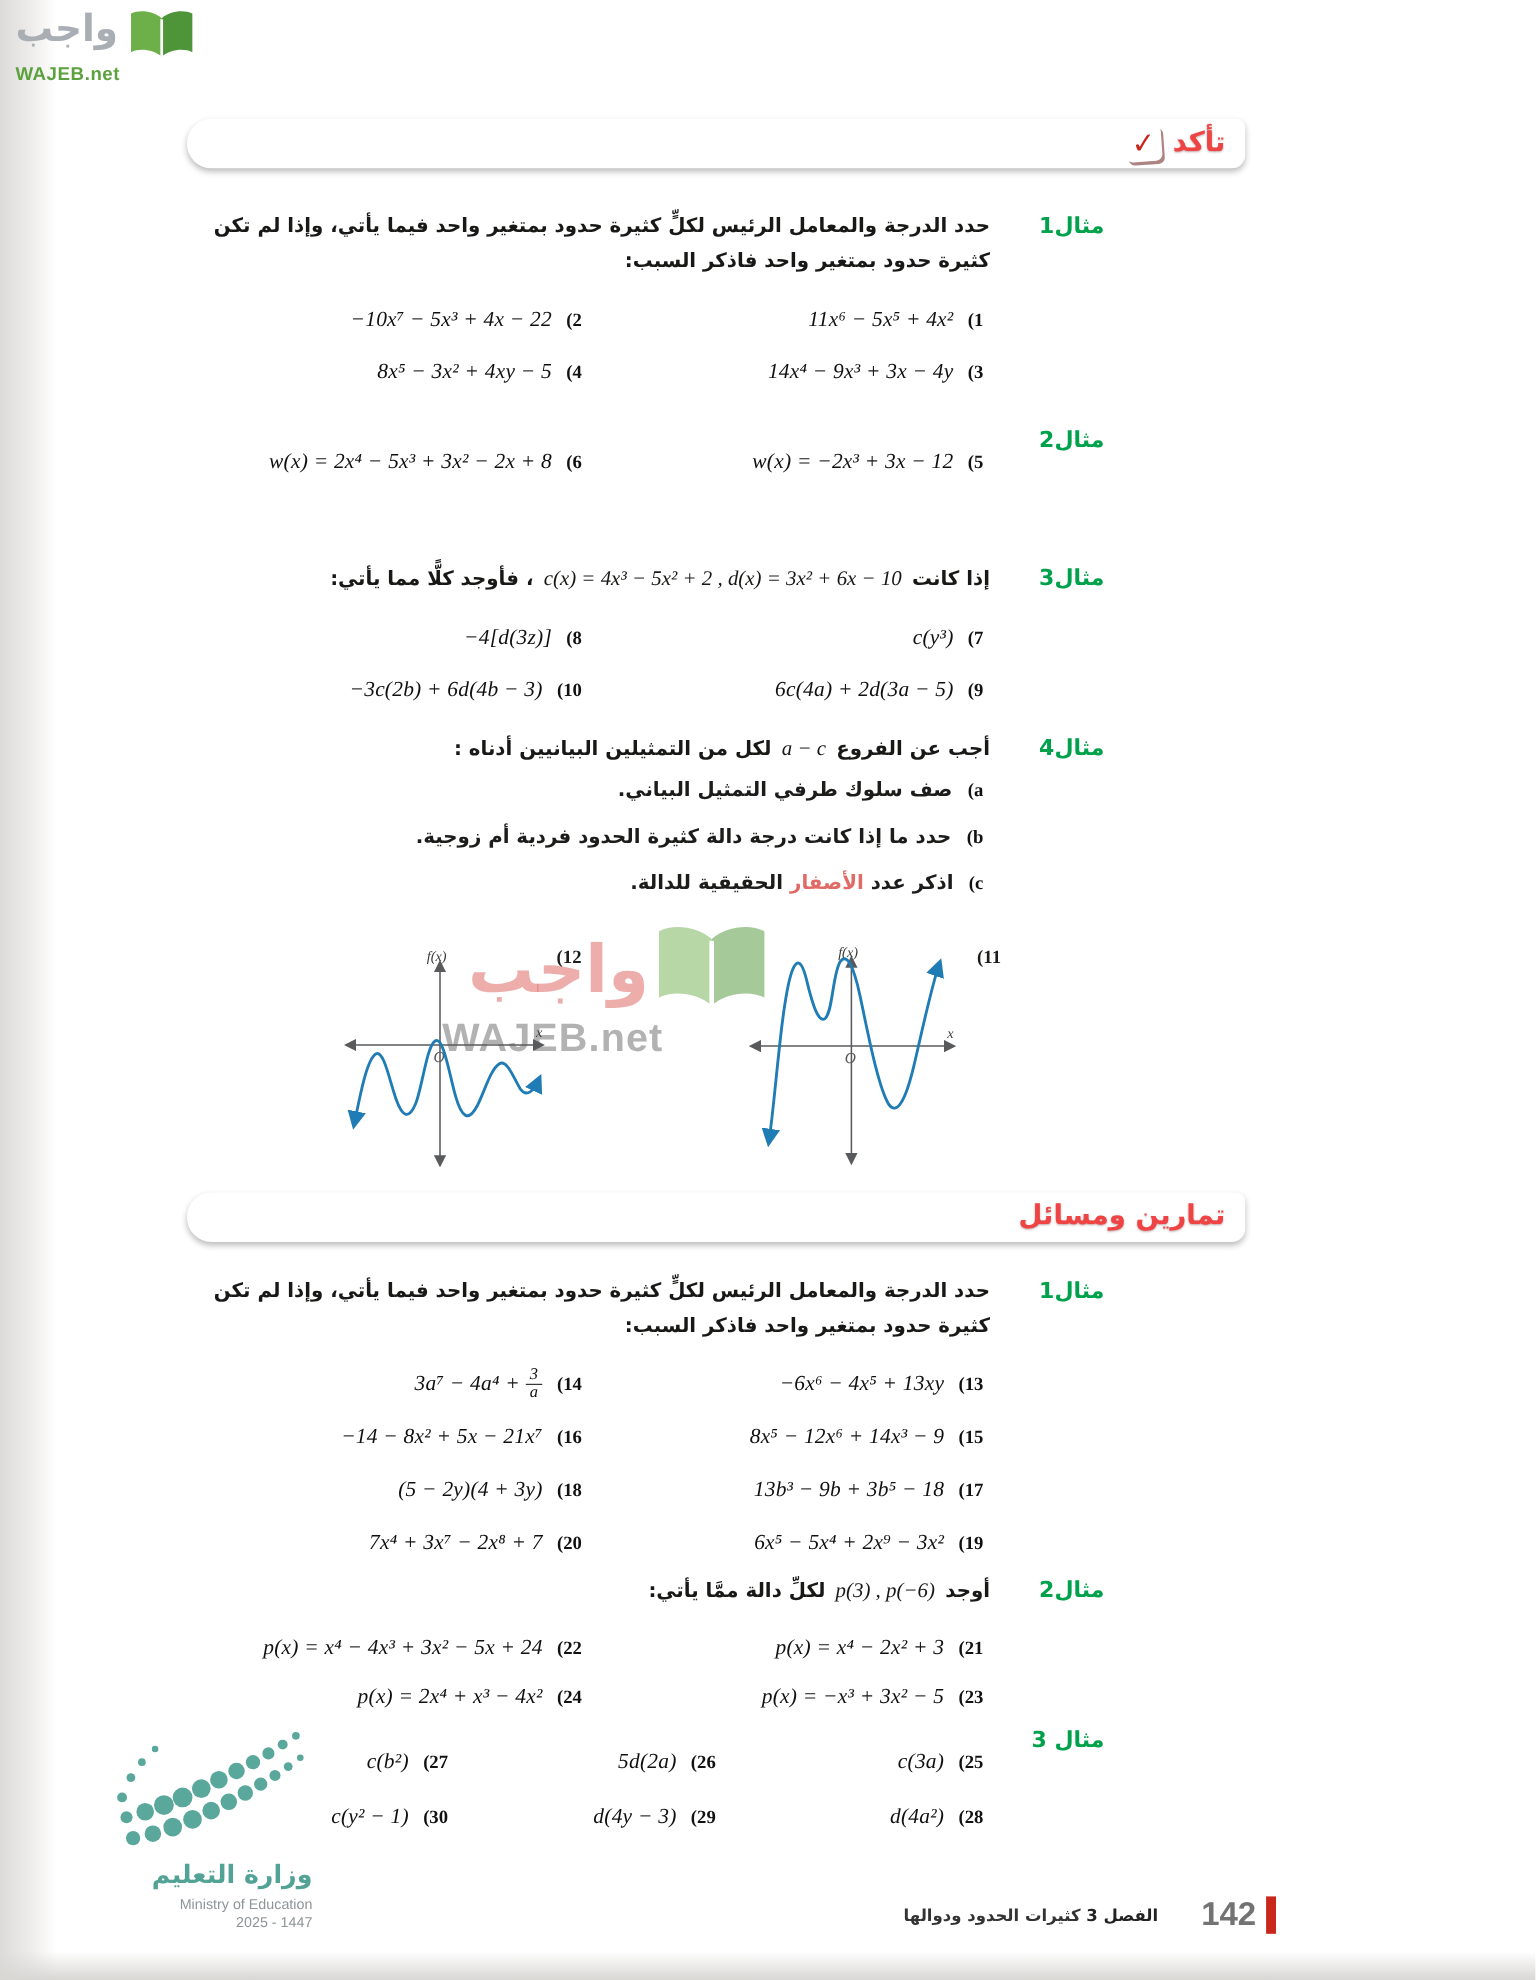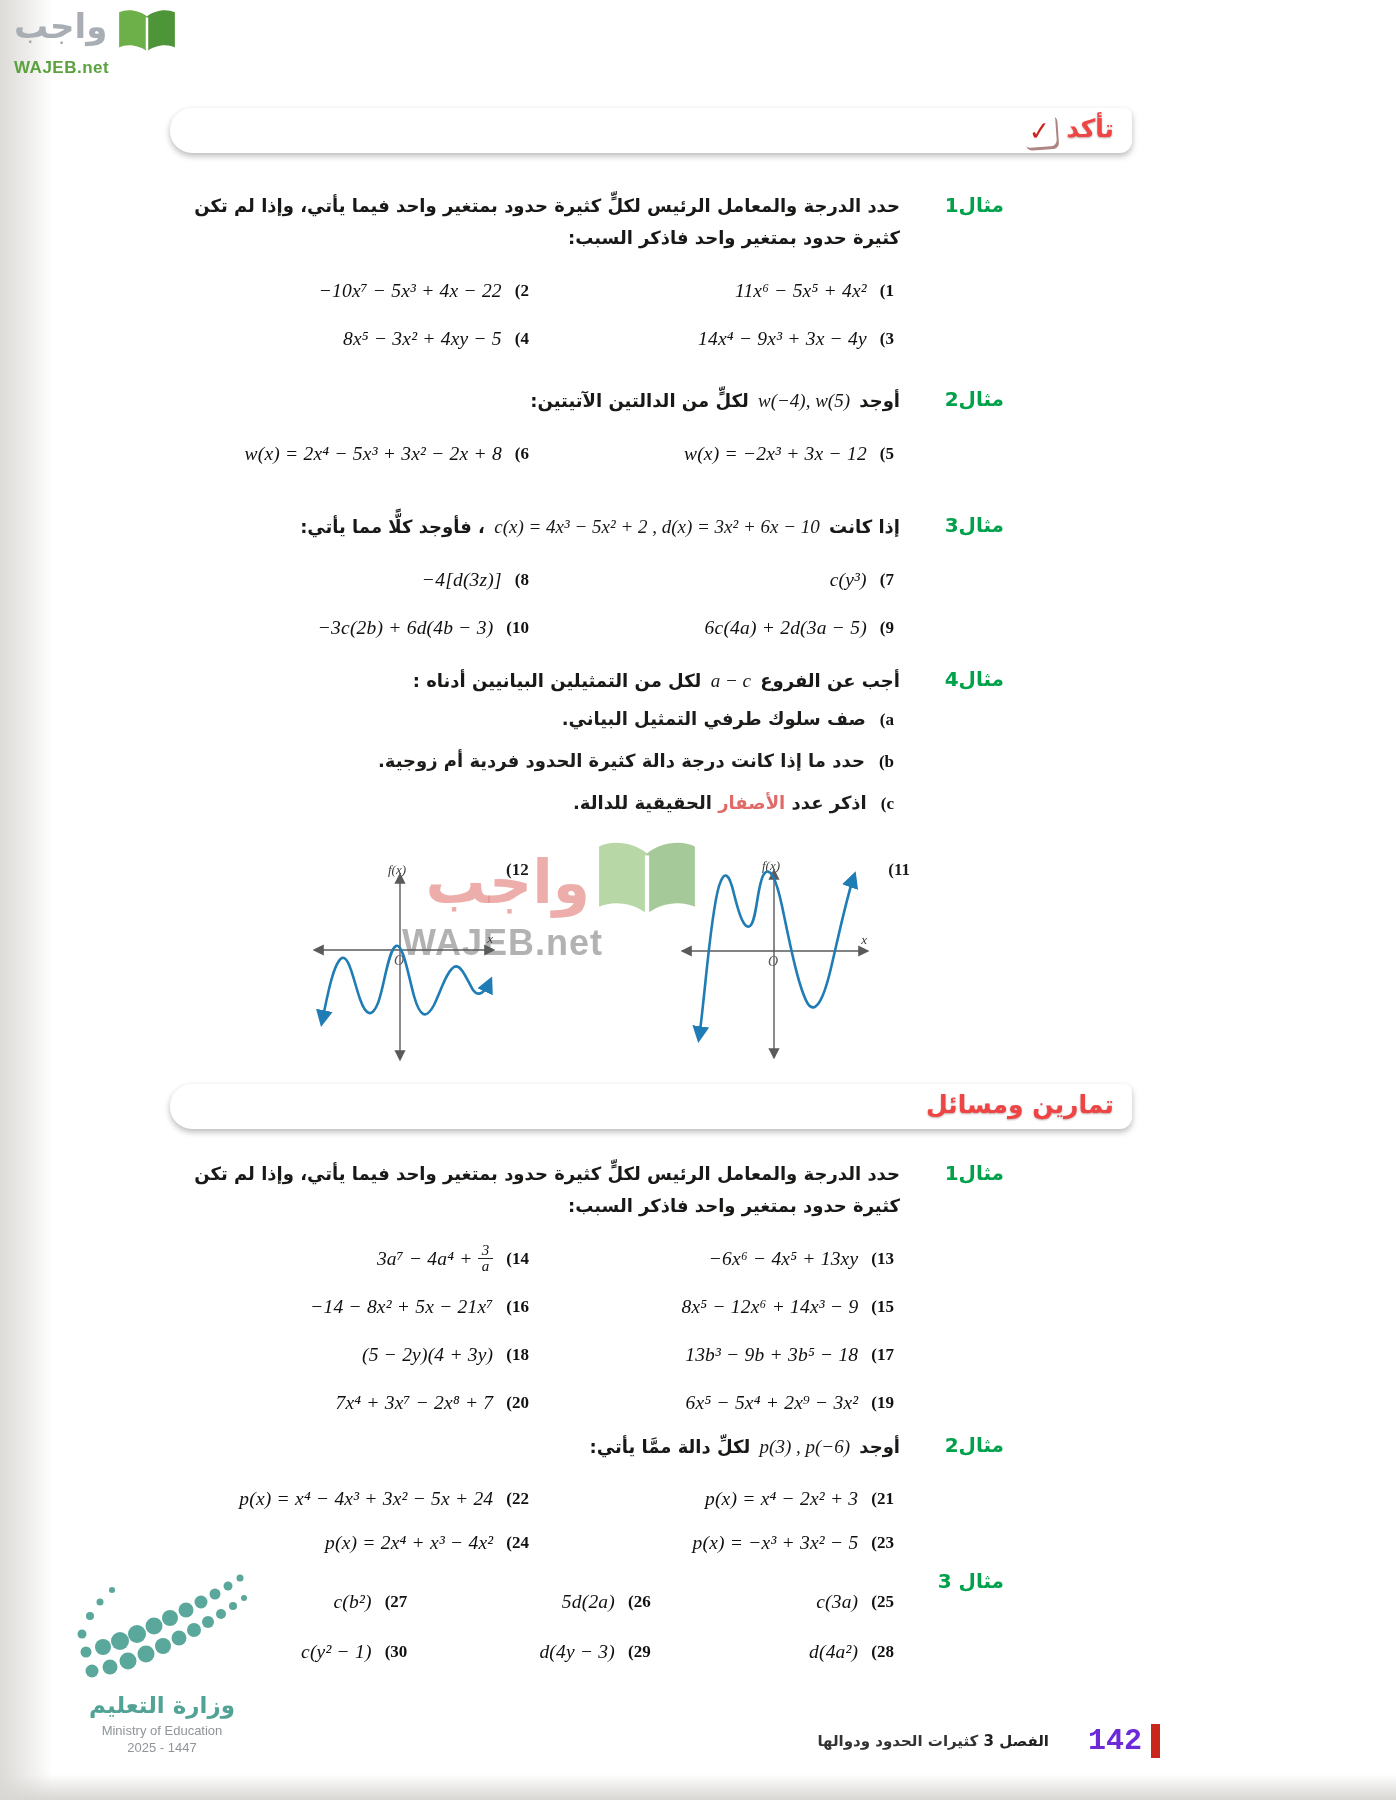--- a/index.html
+++ b/index.html
@@ -70,29 +70,29 @@
 
   
   #watermark{position:absolute;left:402px;top:838px;width:300px;z-index:0;direction:ltr}
   .wm-row{display:flex;align-items:center;justify-content:flex-end;gap:2px}
   .wm-ar{color:rgba(226,122,118,.62);font-size:60px;font-weight:bold;line-height:1}
   .wm-book{opacity:.55}
   .wm-site{color:rgba(115,115,115,.55);font-size:36px;font-weight:bold;letter-spacing:1px;
     font-family:"Liberation Sans",sans-serif;margin-top:-4px;text-align:left}
 
   
-  #ministry{position:absolute;left:52px;top:1566px;width:220px;direction:ltr;text-align:center}
+  #ministry{position:absolute;left:64px;top:1566px;width:220px;direction:ltr;text-align:right}
   .moe-title{color:#53a296;font-size:23px;font-weight:bold;margin-top:4px}
   .moe-sub{color:#8f9598;font-size:13px;margin-top:5px;font-family:"Liberation Sans",sans-serif}
   .moe-years{color:#8f9598;font-size:13px;margin-top:2px;font-family:"Liberation Sans",sans-serif}
 
   
   #footer{position:absolute;top:1724px;right:236px;display:flex;align-items:center;gap:9px}
   .footer-bar{width:9px;height:34px;background:#c9261c}
-  .footer-page{font-size:30px;font-weight:bold;color:#6d28d9;font-family:Liberation Mono, monospace;margin-left:6px}
+  .footer-page{font-size:30px;font-weight:bold;color:#737373;font-family:Liberation Sans, sans-serif;margin-left:6px}
   .footer-chapter{font-size:15px;font-weight:bold;color:#222;margin-right:24px;white-space:nowrap}
   .footer-chapter .rest{font-weight:bold;color:#333}
 </style>
 </head>
 <body>
 
 <div class="left-strip"></div>
 <div class="bottom-strip"></div>
 
 <div id="logo">
@@ -133,21 +133,20 @@
           <span class="pnum">(4</span>
           <span class="pexpr">8x⁵ − 3x² + 4xy − 5</span>
         </div>
     </div>
   </div>
 </section>
 
 <section class="ex" style="top:384px">
   <div class="ex-label">مثال2</div>
   <div class="ex-body">
-    <p class="instr"><span>أوجد</span> <span class="hmath">w(−4), w(5)</span> <span>لكلٍّ من الدالتين الآتيتين:</span></p>
     <div class="grid2">
       <div class="prob">
           <span class="pnum">(5</span>
           <span class="pexpr">w(x) = −2x³ + 3x − 12</span>
         </div>
       <div class="prob">
           <span class="pnum">(6</span>
           <span class="pexpr">w(x) = 2x⁴ − 5x³ + 3x² − 2x + 8</span>
         </div>
     </div>

